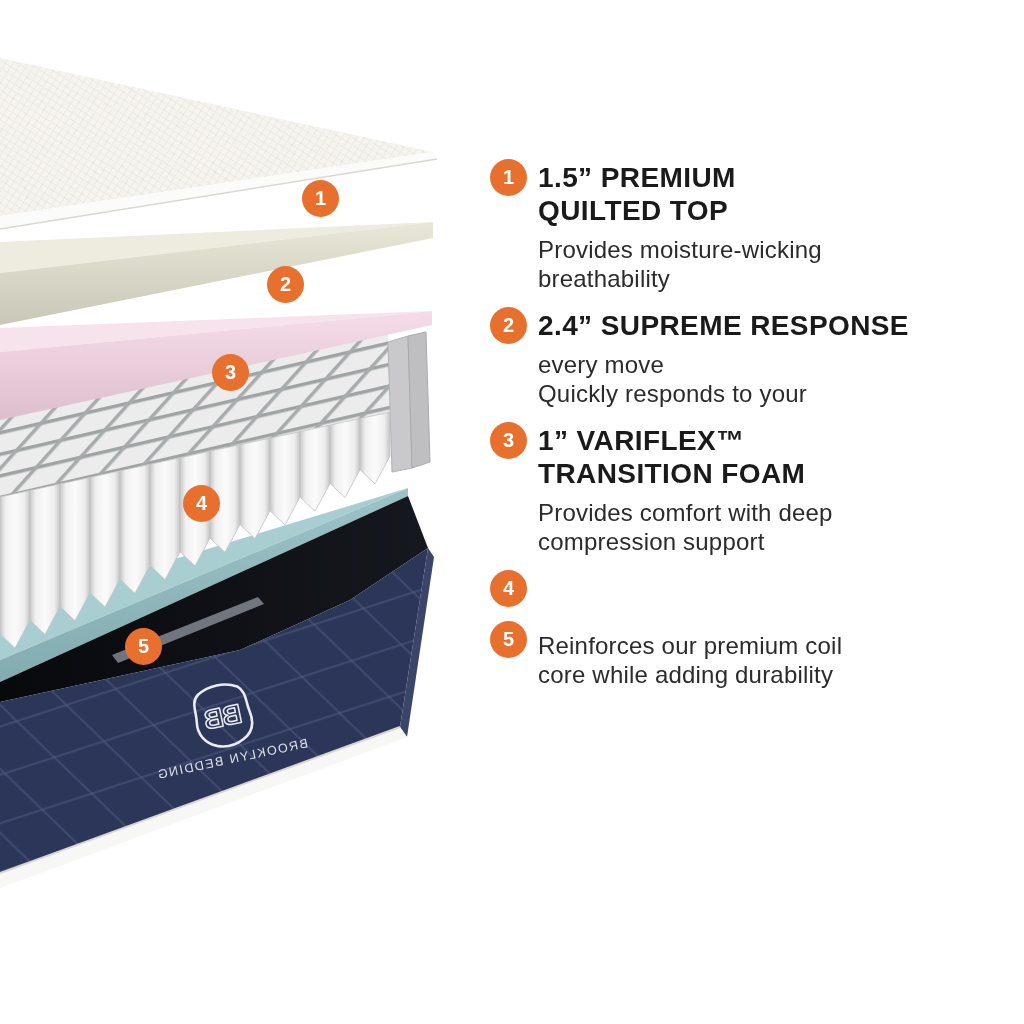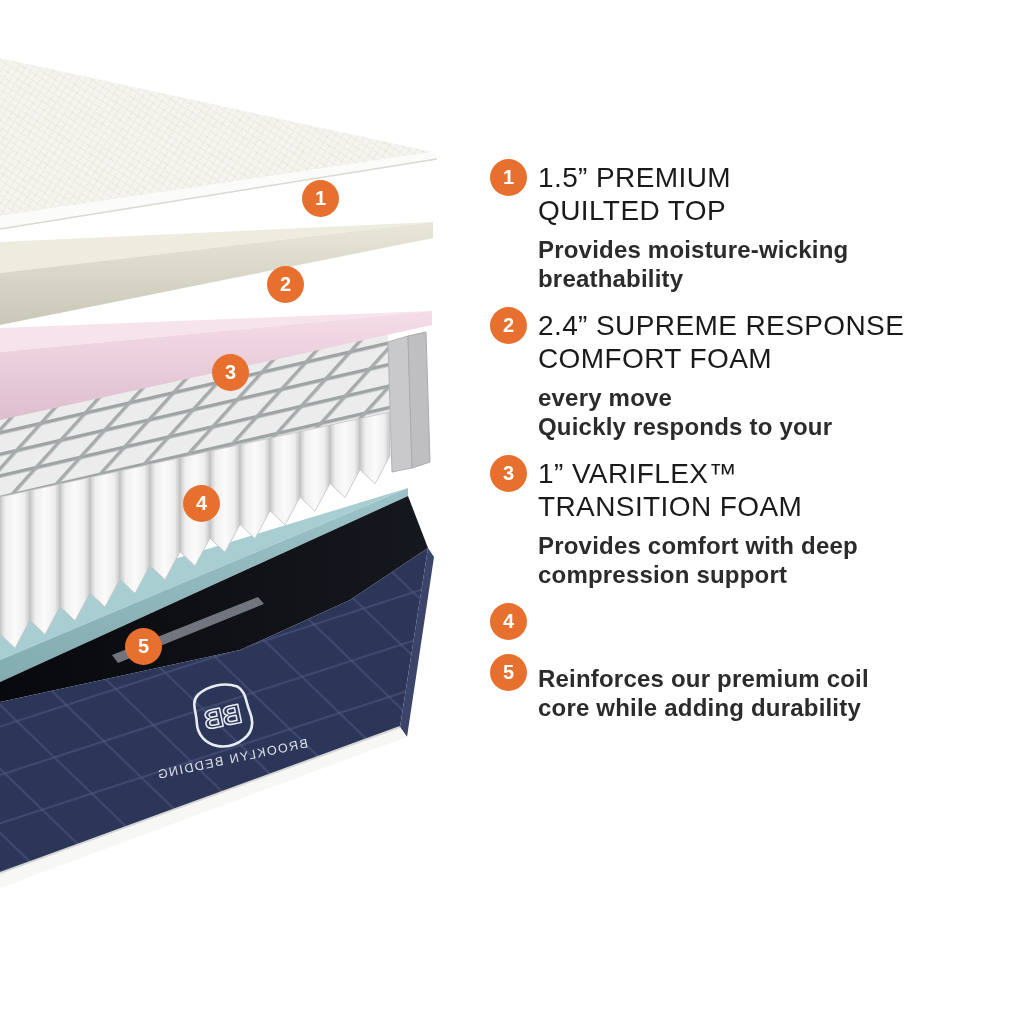--- a/index.html
+++ b/index.html
@@ -12,24 +12,24 @@
           display:flex;align-items:center;justify-content:center;
           color:#ffffff;font-size:20px;font-weight:bold;background:#E8702E;}
 
   
   .features{position:absolute;left:490px;top:161px;width:520px;}
   .feature{display:flex;align-items:flex-start;margin-bottom:16px;}
   .badge{flex:0 0 37px;width:37px;height:37px;border-radius:50%;background:#E8702E;
          color:#fff;font-size:20px;font-weight:bold;display:flex;align-items:center;
          justify-content:center;margin-top:-2px;}
   .ftext{margin-left:11px;}
-  .ftitle{font-size:28px;line-height:33px;font-weight:normal;color:#1a1a1a;letter-spacing:.4px;}
+  .ftitle{font-size:28px;line-height:33px;font-weight:bold;color:#1a1a1a;letter-spacing:.4px;}
   .ftitle div{white-space:nowrap;}
   .fdesc{margin-top:9px;font-size:24px;line-height:28.5px;color:#2b2b2b;letter-spacing:.2px;}
-  .fdesc div{white-space:nowrap;font-weight:bold;}
+  .fdesc div{white-space:nowrap;}
 </style>
 </head>
 <body>
 
 <div class="stage">
 
   <svg class="illustration" viewBox="0 0 1024 1024" aria-hidden="true">
     <defs>
 
       <pattern id="ptQuiltTex" width="9" height="9" patternUnits="userSpaceOnUse" patternTransform="rotate(-13)">
@@ -160,21 +160,20 @@
             <div>breathability</div>
         </div>
       </div>
     </div>
 
     <div class="feature">
       <div class="badge">2</div>
       <div class="ftext">
         <div class="ftitle">
           <div>2.4” SUPREME RESPONSE</div>
-            <div>COMFORT FOAM</div>
         </div>
         <div class="fdesc">
           <div>every move</div>
             <div>Quickly responds to your</div>
         </div>
       </div>
     </div>
 
     <div class="feature">
       <div class="badge">3</div>

